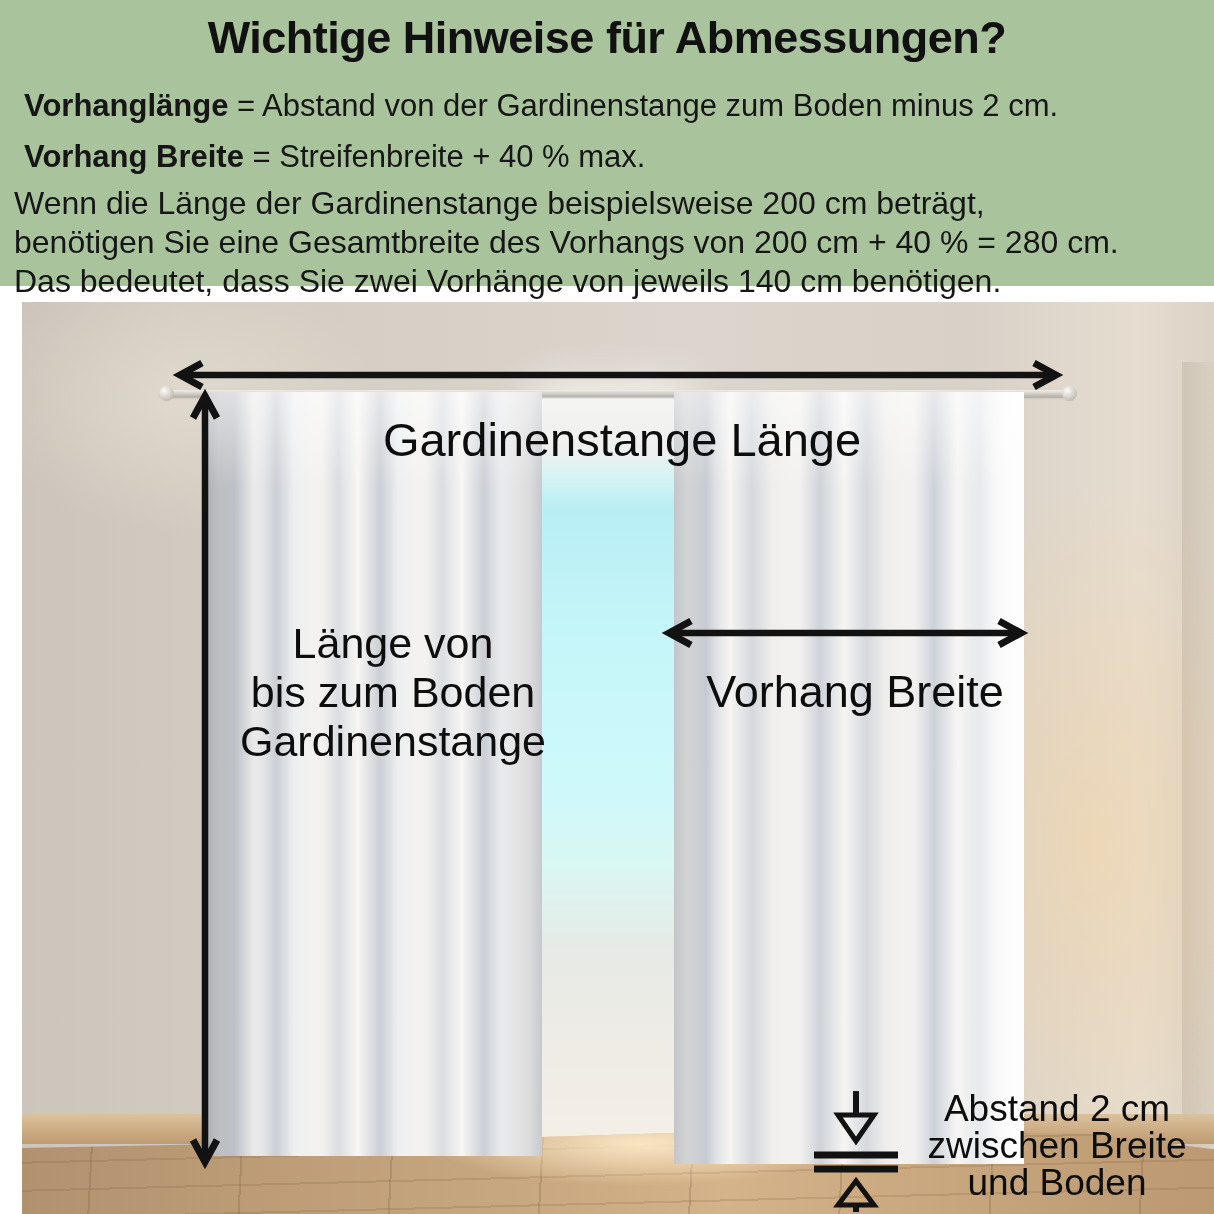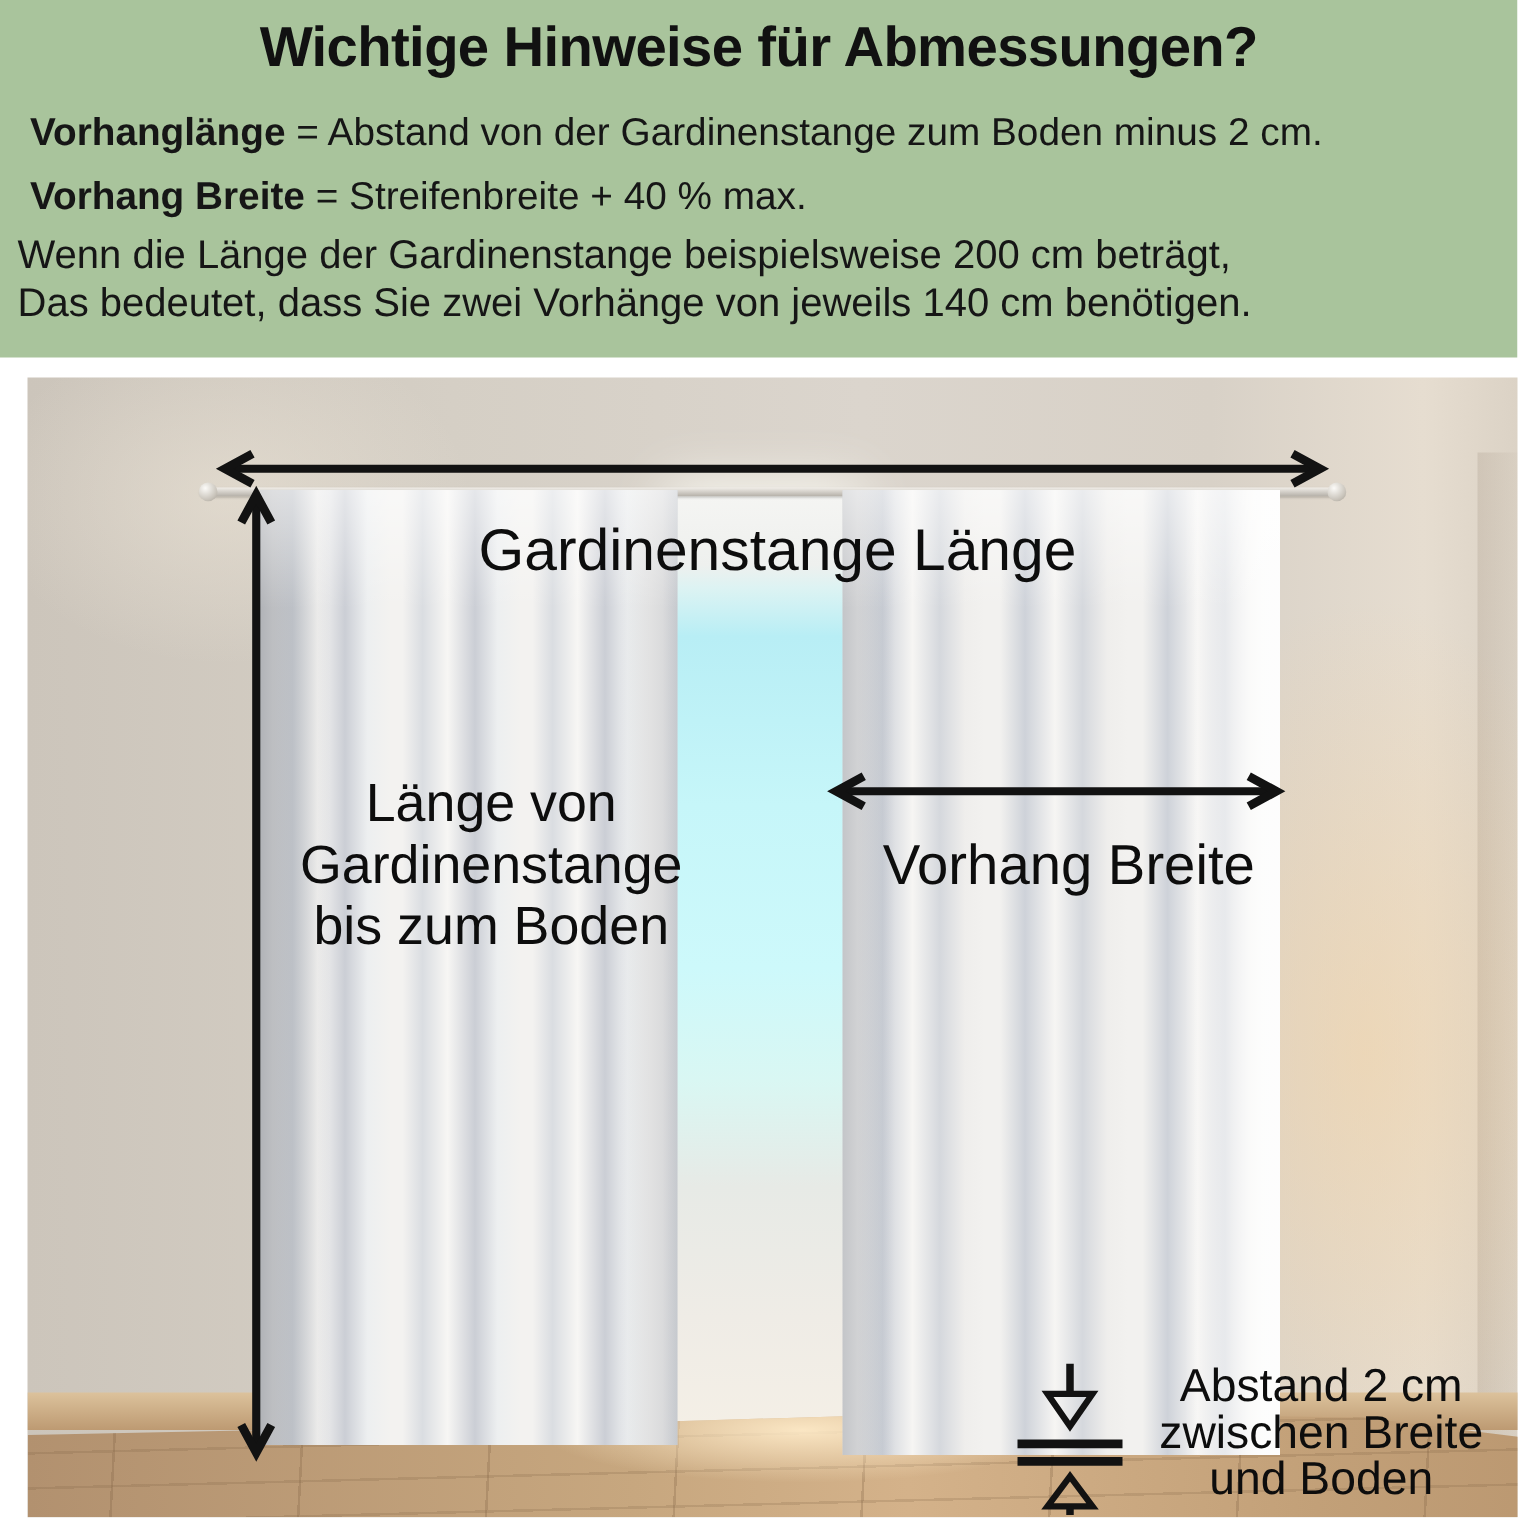--- a/index.html
+++ b/index.html
@@ -77,20 +77,21 @@
 <body>
 
 <div class="page">
 
   <div class="notice">
     <div class="notice-title">Wichtige Hinweise für Abmessungen?</div>
     <div class="def def1"><span class="term">Vorhanglänge</span><span> = Abstand von der Gardinenstange zum Boden minus 2 cm.</span></div>
     <div class="def def2"><span class="term">Vorhang Breite</span><span> = Streifenbreite + 40 % max.</span></div>
     <div class="para">
       <div>Wenn die Länge der Gardinenstange beispielsweise 200 cm beträgt,</div>
+      <div>benötigen Sie eine Gesamtbreite des Vorhangs von 200 cm + 40 % = 280 cm.</div>
       <div>Das bedeutet, dass Sie zwei Vorhänge von jeweils 140 cm benötigen.</div>
     </div>
   </div>
 
   <div class="photo">
     <div class="wall-corner"></div>
     <div class="baseboard"></div>
     <div class="window"></div>
     <div class="rod"></div>
     <div class="finial finial-left"></div>
@@ -123,22 +124,22 @@
       <line x1="6" y1="66" x2="90" y2="66" stroke-width="7"></line>
       <line x1="6" y1="80" x2="90" y2="80" stroke-width="7"></line>
       <polygon points="48,92 30,116 66,116" stroke-width="5"></polygon>
       <line x1="48" y1="116" x2="48" y2="123" stroke-width="6"></line>
     </svg>
 
     <div class="label rod-label">Gardinenstange Länge</div>
 
     <div class="label length-label">
       <div>Länge von</div>
+      <div>bis zum Boden</div>
       <div>Gardinenstange</div>
-      <div>bis zum Boden</div>
     </div>
 
     <div class="label width-label">Vorhang Breite</div>
 
     <div class="label gap-label">
       <div>Abstand 2 cm</div>
       <div>zwischen Breite</div>
       <div>und Boden</div>
     </div>
   </div>

